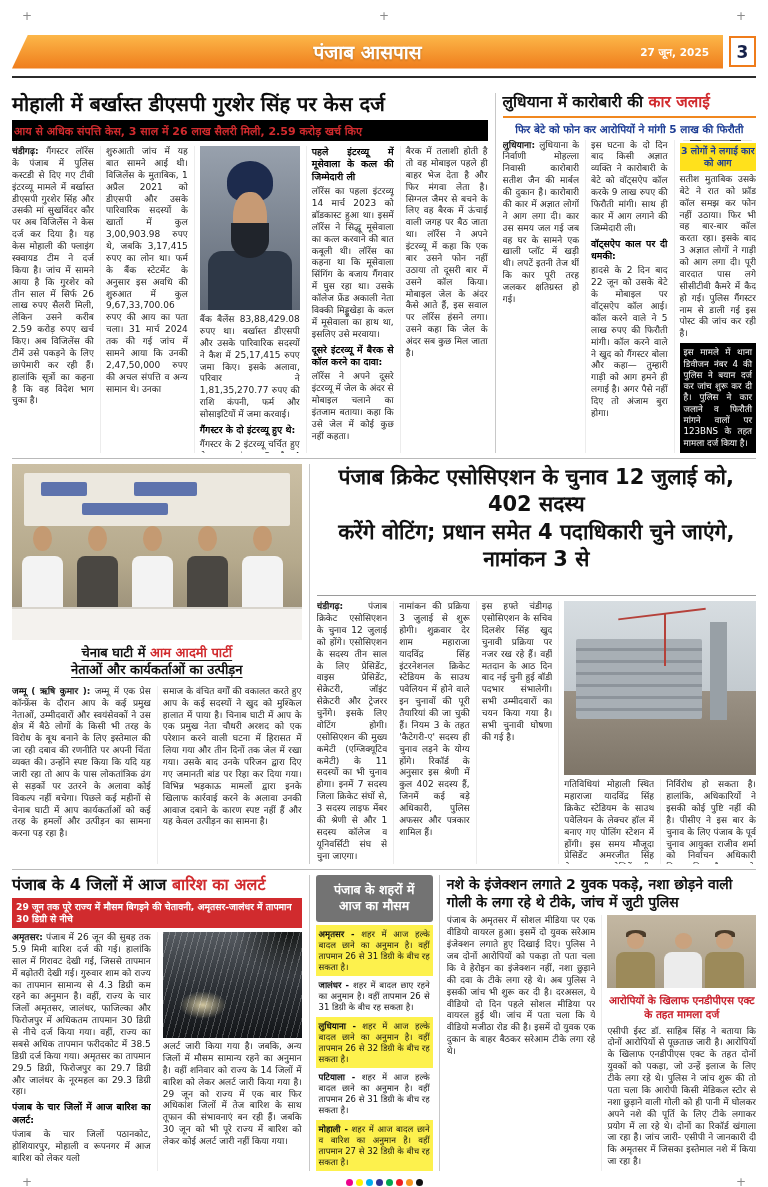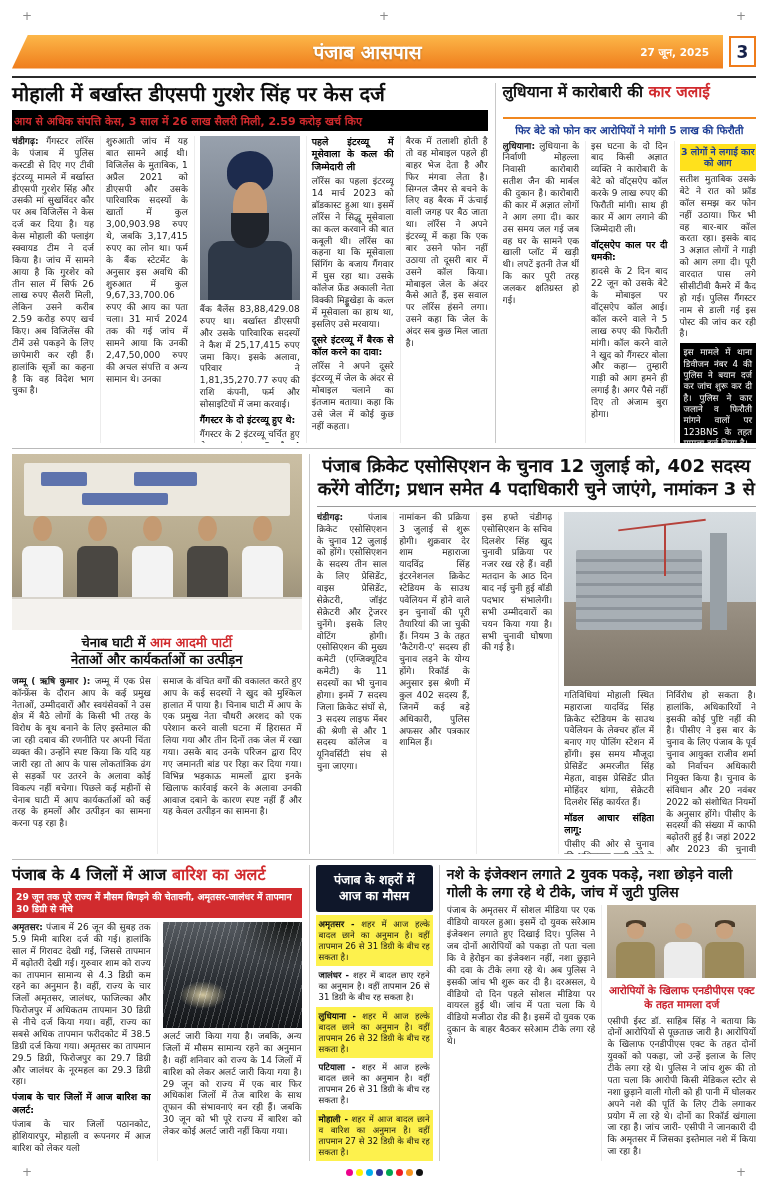--- a/index.html
+++ b/index.html
@@ -25,32 +25,32 @@
   .rule{border-top:1px solid #b9b9b9;margin:5px 0}
   .cols{display:flex;gap:6px;flex:1;overflow:hidden;text-align:justify}
   .cols .col{flex:1;overflow:hidden;font-size:9px;line-height:1.32;color:#1c1c1c}
   .cols .col + .col{border-left:1px solid #ececec;padding-left:5px}
   .cols p{margin-bottom:3px}
   .bhead{font-weight:bold;font-size:9.4px;color:#000}
   .lead{font-weight:bold}
   .red{color:#d12b2e}
   .photo{width:100%;position:relative;overflow:hidden}
   
-  .top-row{height:360px;margin-top:5px}
+  .top-row{height:360px;margin-top:15px}
   .art1{width:65%;padding-right:7px;border-right:1px solid #c8c8c8;display:flex;flex-direction:column}
   .art1 h1{font-size:20px;line-height:1.15;font-weight:bold;color:#0d0d0d}
   .redsub{color:#d12b2e;background:#000000;font-weight:bold;font-size:11px;padding:3px 2px;margin:4px 0 5px}
   .a1 .mid{flex:1.22}
   .photo1{height:164px;margin-bottom:4px;background:linear-gradient(180deg,#98a1ad,#5f6875)}
   .p1-body{position:absolute;bottom:0;left:8%;width:84%;height:36%;background:#2e3847;border-radius:14px 14px 0 0}
   .p1-face{position:absolute;top:28%;left:33%;width:34%;height:32%;background:#c79a74;border-radius:46%}
   .p1-turban{position:absolute;top:9%;left:27%;width:46%;height:25%;background:#1d2b4d;border-radius:50% 50% 40% 40%}
   .p1-beard{position:absolute;top:47%;left:31%;width:38%;height:21%;background:#20242b;border-radius:0 0 50% 50%}
   .art2{flex:1;padding-left:7px;display:flex;flex-direction:column}
-  .art2 h2{font-size:15.5px;font-weight:bold;border-bottom:2px solid #f0871f;padding-bottom:15px;line-height:1.2}
+  .art2 h2{font-size:15.5px;font-weight:bold;border-bottom:2px solid #f0871f;padding-bottom:4px;line-height:1.2}
   .bluesub{color:#1d3d94;font-weight:bold;font-size:10.5px;text-align:center;margin:4px 0}
   .a2 .c-right{display:flex;flex-direction:column}
   .photo2{height:94px;margin-bottom:3px;background:linear-gradient(180deg,#d9d9d9 0%,#bdbdbd 55%,#6d6d6d 56%,#585858 100%)}
   .p2-car{position:absolute;bottom:14%;left:5%;width:90%;height:44%;background:#e9e7e2;border-radius:12px 16px 3px 3px}
   .p2-win{position:absolute;bottom:42%;left:16%;width:56%;height:20%;background:#7a7a78;border-radius:6px 10px 0 0}
   .wheel{position:absolute;bottom:6%;width:14%;height:16%;background:#2c2c2c;border-radius:50%}
   .p2-w1{left:14%}.p2-w2{left:66%}
   .p2-smoke{position:absolute;top:0;left:0;width:100%;height:45%;background:radial-gradient(ellipse at 50% 0,rgba(40,40,40,.55),transparent 70%)}
   .yellowhead{background:#ffe11c;color:#1d3d94;font-weight:bold;font-size:9.4px;text-align:center;padding:2px 1px;margin-bottom:3px;line-height:1.25}
   .bluebox{margin-top:auto;background:#000000;color:#fff;font-size:8.7px;padding:4px;line-height:1.3;text-align:justify}
@@ -62,41 +62,41 @@
   .p4-blob{position:absolute;background:#3b55a0;border-radius:2px;opacity:.8}
   .b1{top:10%;left:10%;width:16%;height:8%}.b2{top:10%;left:42%;width:22%;height:8%}.b3{top:22%;left:24%;width:30%;height:7%}
   .p4-table{position:absolute;bottom:0;left:0;width:100%;height:19%;background:#f4f2ee;border-top:2px solid #d8d4cc}
   .person{position:absolute;bottom:17%;width:17%;height:48%}
   .person .head{position:absolute;top:0;left:30%;width:40%;height:30%;background:#c49a72;border-radius:50%}
   .person .torso{position:absolute;bottom:0;left:8%;width:84%;height:64%;background:#f3f3f3;border-radius:8px 8px 0 0}
   .person.dark .torso{background:#4a4742}
   .pp1{left:2%}.pp2{left:21%}.pp3{left:40%}.pp4{left:59%}.pp5{left:78%}
   .art4 h3{text-align:center;font-size:13px;font-weight:bold;line-height:1.3;text-decoration:underline;text-underline-offset:3px;margin-bottom:7px}
   .art3{flex:1;padding-left:7px;display:flex;flex-direction:column}
-  .art3 h3{text-align:center;font-size:18px;font-weight:bold;line-height:1.3;border-bottom:1px solid #9a9a9a;padding-bottom:5px;margin-bottom:5px}
+  .art3 h3{text-align:center;font-size:21px;font-weight:bold;line-height:1.3;border-bottom:1px solid #9a9a9a;padding-bottom:22px;margin-bottom:5px}
   .a3right{width:45%;display:flex;flex-direction:column;border-left:1px solid #ececec;padding-left:5px}
   .photo3{height:174px;margin-bottom:4px;background:linear-gradient(180deg,#d7dde1 0%,#c3cacf 52%,#9a9184 52%,#7e7568 100%)}
   .p3-stand{position:absolute;top:22%;left:6%;width:66%;height:46%;background:repeating-linear-gradient(180deg,#a8afb5 0 9px,#8d949b 9px 12px);border-radius:2px}
   .p3-tower{position:absolute;top:12%;left:76%;width:9%;height:56%;background:#98a0a6}
   .p3-crane{position:absolute;top:7%;left:28%;width:46%;height:2px;background:#b5413a;transform:rotate(-7deg)}
   .p3-cranev{position:absolute;top:7%;left:52%;width:2px;height:30%;background:#b5413a}
   .subcols{display:flex;gap:6px;flex:1;overflow:hidden;text-align:justify}
   .subcols .col{flex:1;overflow:hidden;font-size:9px;line-height:1.32}
   .subcols .col + .col{border-left:1px solid #ececec;padding-left:5px}
   
   .bot-row{height:296px}
   .art5{width:40%;padding-right:7px;border-right:1px solid #c8c8c8;display:flex;flex-direction:column}
   .art5 h4{font-size:16px;font-weight:bold;line-height:1.2}
   .redbar{background:#d12b2e;color:#fff;font-weight:bold;font-size:9.2px;padding:3px 4px;margin:4px 0;line-height:1.3}
   .photo5{height:106px;margin-bottom:3px;background:linear-gradient(180deg,#565b61 0%,#2a2e33 55%,#121417 100%)}
   .p5-rain{position:absolute;inset:0;background:repeating-linear-gradient(105deg,rgba(255,255,255,.22) 0 1px,transparent 1px 6px)}
   .p5-glow{position:absolute;bottom:18%;left:12%;width:34%;height:26%;background:radial-gradient(ellipse,rgba(255,240,190,.8),transparent 70%)}
   .p5-tree{position:absolute;top:0;right:0;width:48%;height:42%;background:radial-gradient(ellipse at 80% 0,rgba(10,12,10,.9),transparent 70%)}
   .weather{width:17.5%;padding:0 6px;border-right:1px solid #c8c8c8;display:flex;flex-direction:column;overflow:hidden}
-  .wx-head{background:#0f172a;color:#fff;text-align:center;font-weight:bold;font-size:12.5px;line-height:1.3;padding:7px 2px;border-radius:3px;margin-bottom:3px}
+  .wx-head{background:#737373;color:#fff;text-align:center;font-weight:bold;font-size:12.5px;line-height:1.3;padding:7px 2px;border-radius:3px;margin-bottom:3px}
   .wx-entry{font-size:8.5px;line-height:1.3;padding:4px 3px;text-align:justify;overflow:hidden}
   .wx-entry.alt{background:#fdf14d}
   .wx-city{font-weight:bold}
   .art6{flex:1;padding-left:7px;display:flex;flex-direction:column}
   .art6 h4{font-size:14px;font-weight:bold;line-height:1.3;margin-bottom:4px}
   .a6right{display:flex;flex-direction:column}
   .photo6{height:90px;margin-bottom:3px;background:linear-gradient(180deg,#c3b7a2,#a99d87)}
   .fig{position:absolute;bottom:0;width:26%;height:80%}
   .fig .fh{position:absolute;top:6%;left:28%;width:44%;height:26%;border-radius:50%;background:#caa27e}
   .fig .fcap{position:absolute;top:0;left:24%;width:52%;height:12%;background:#4a3b2a;border-radius:50% 50% 0 0}

